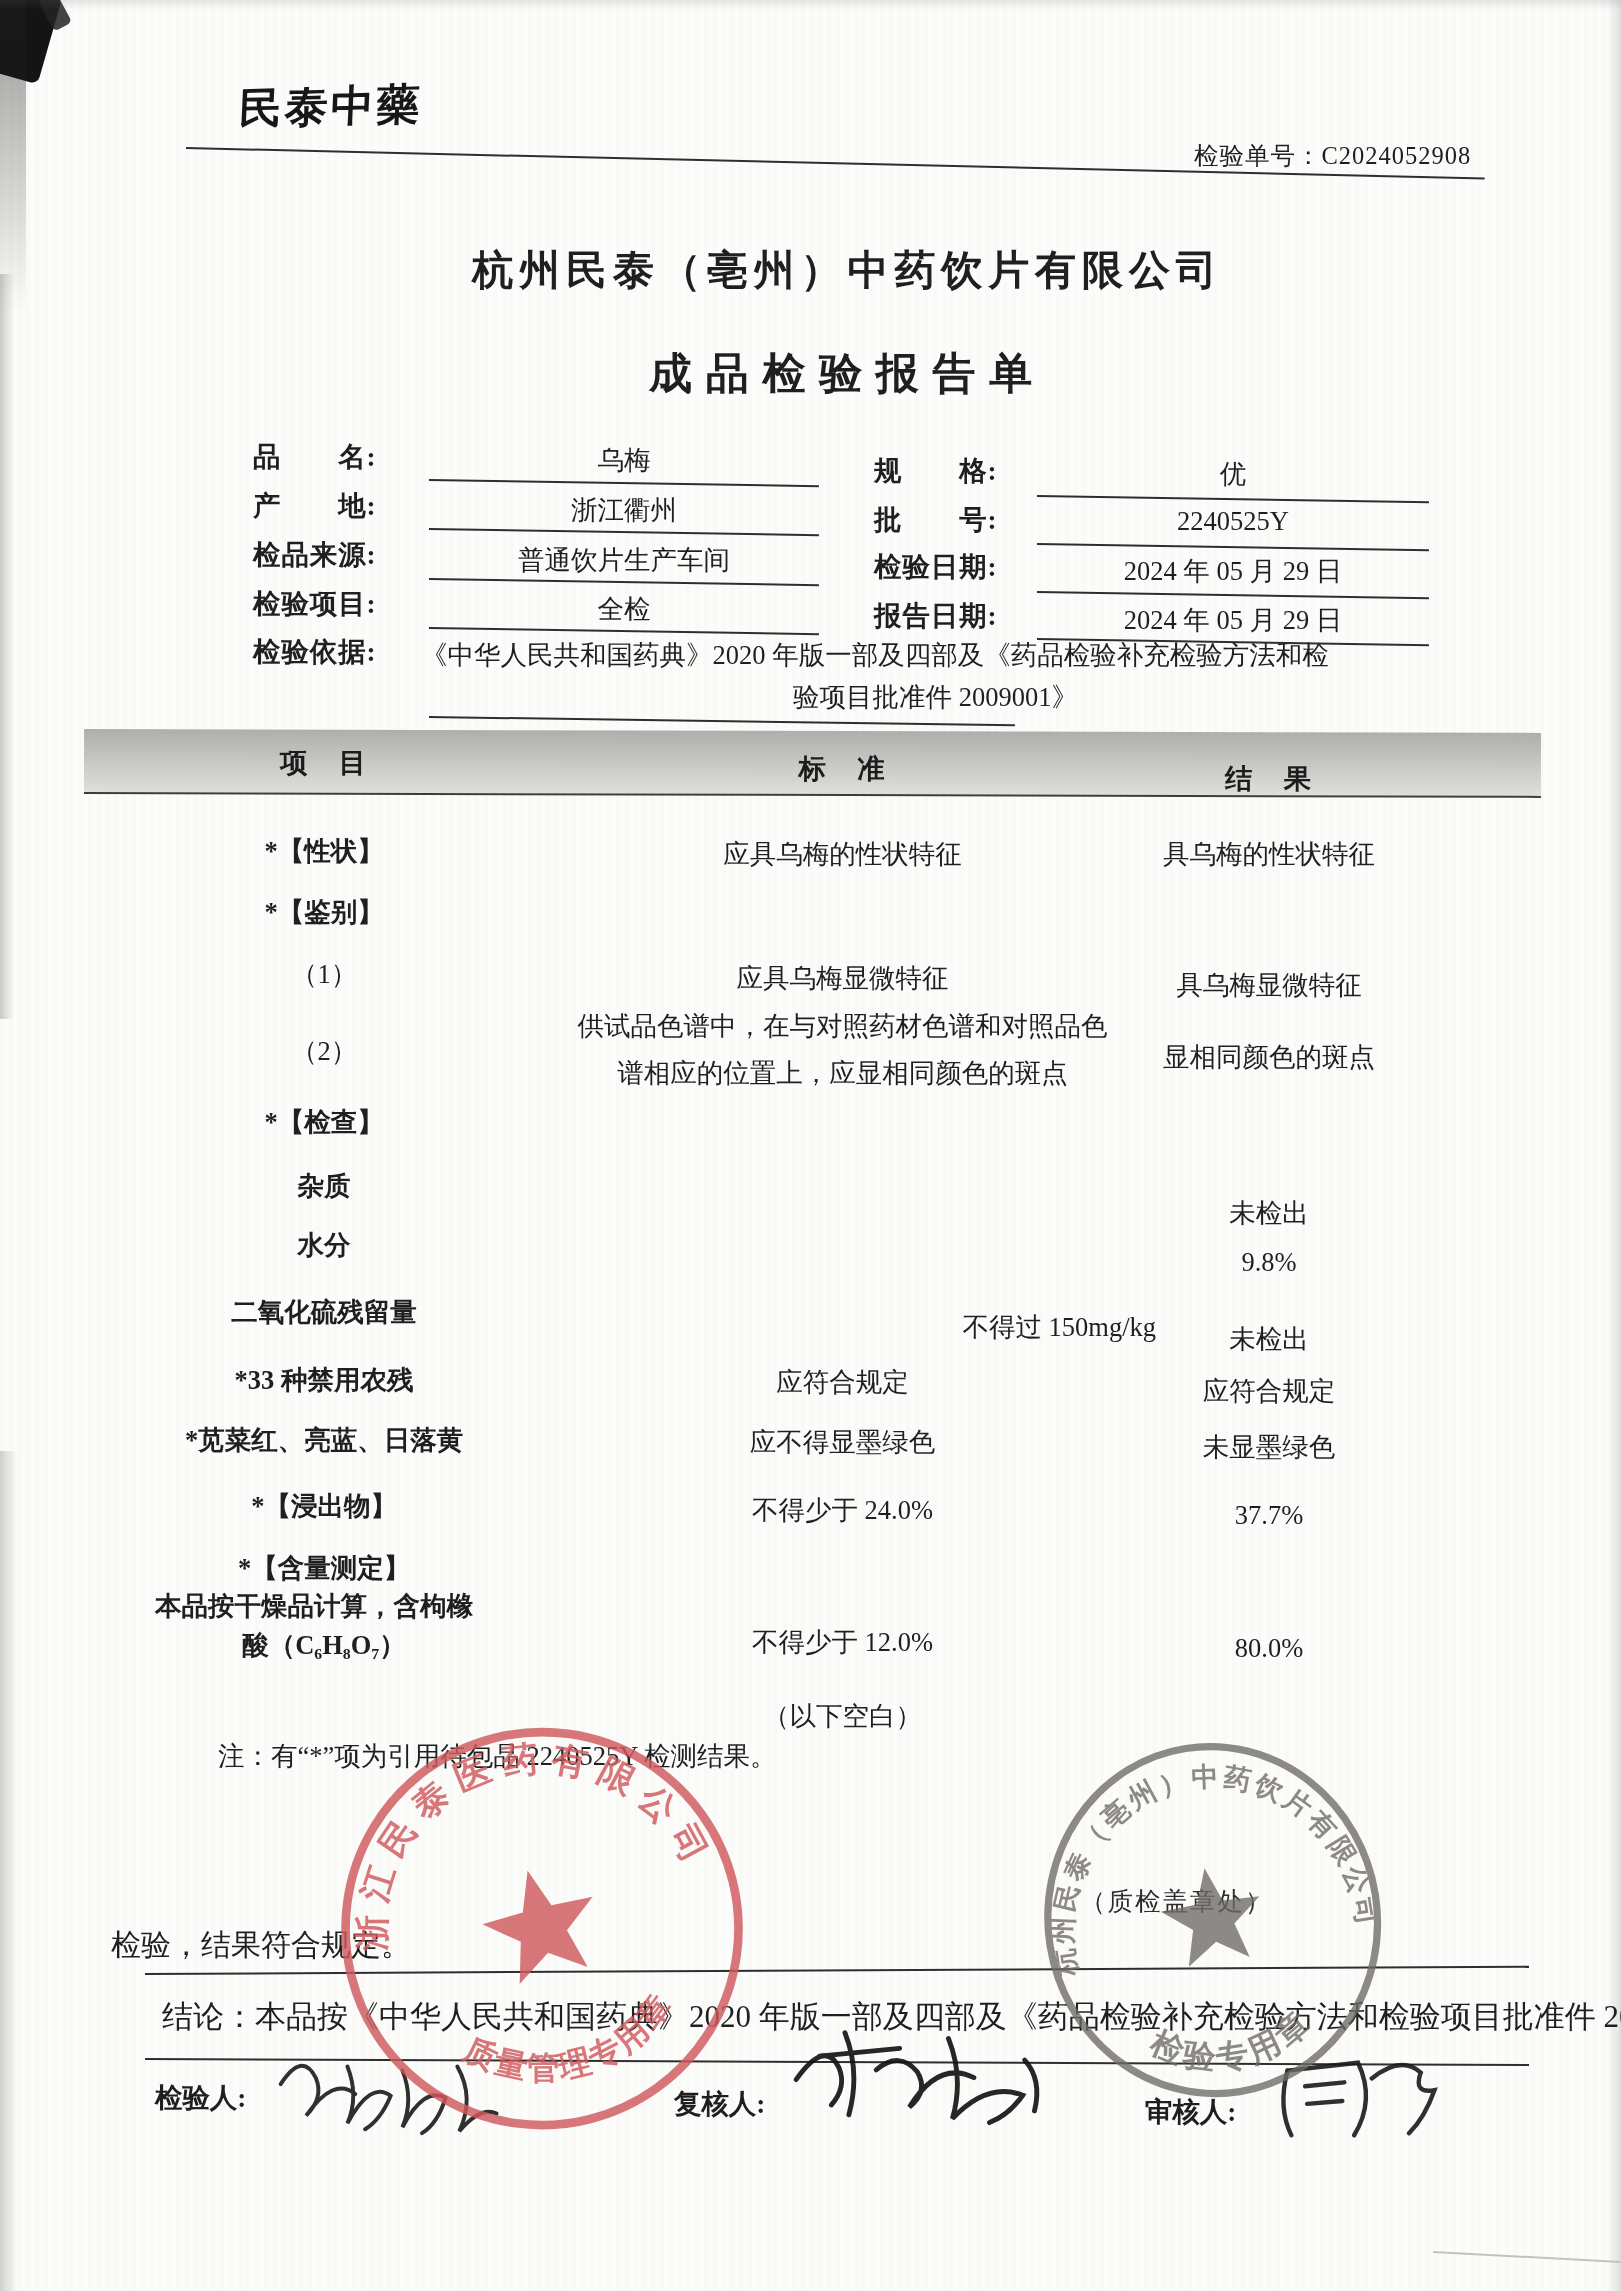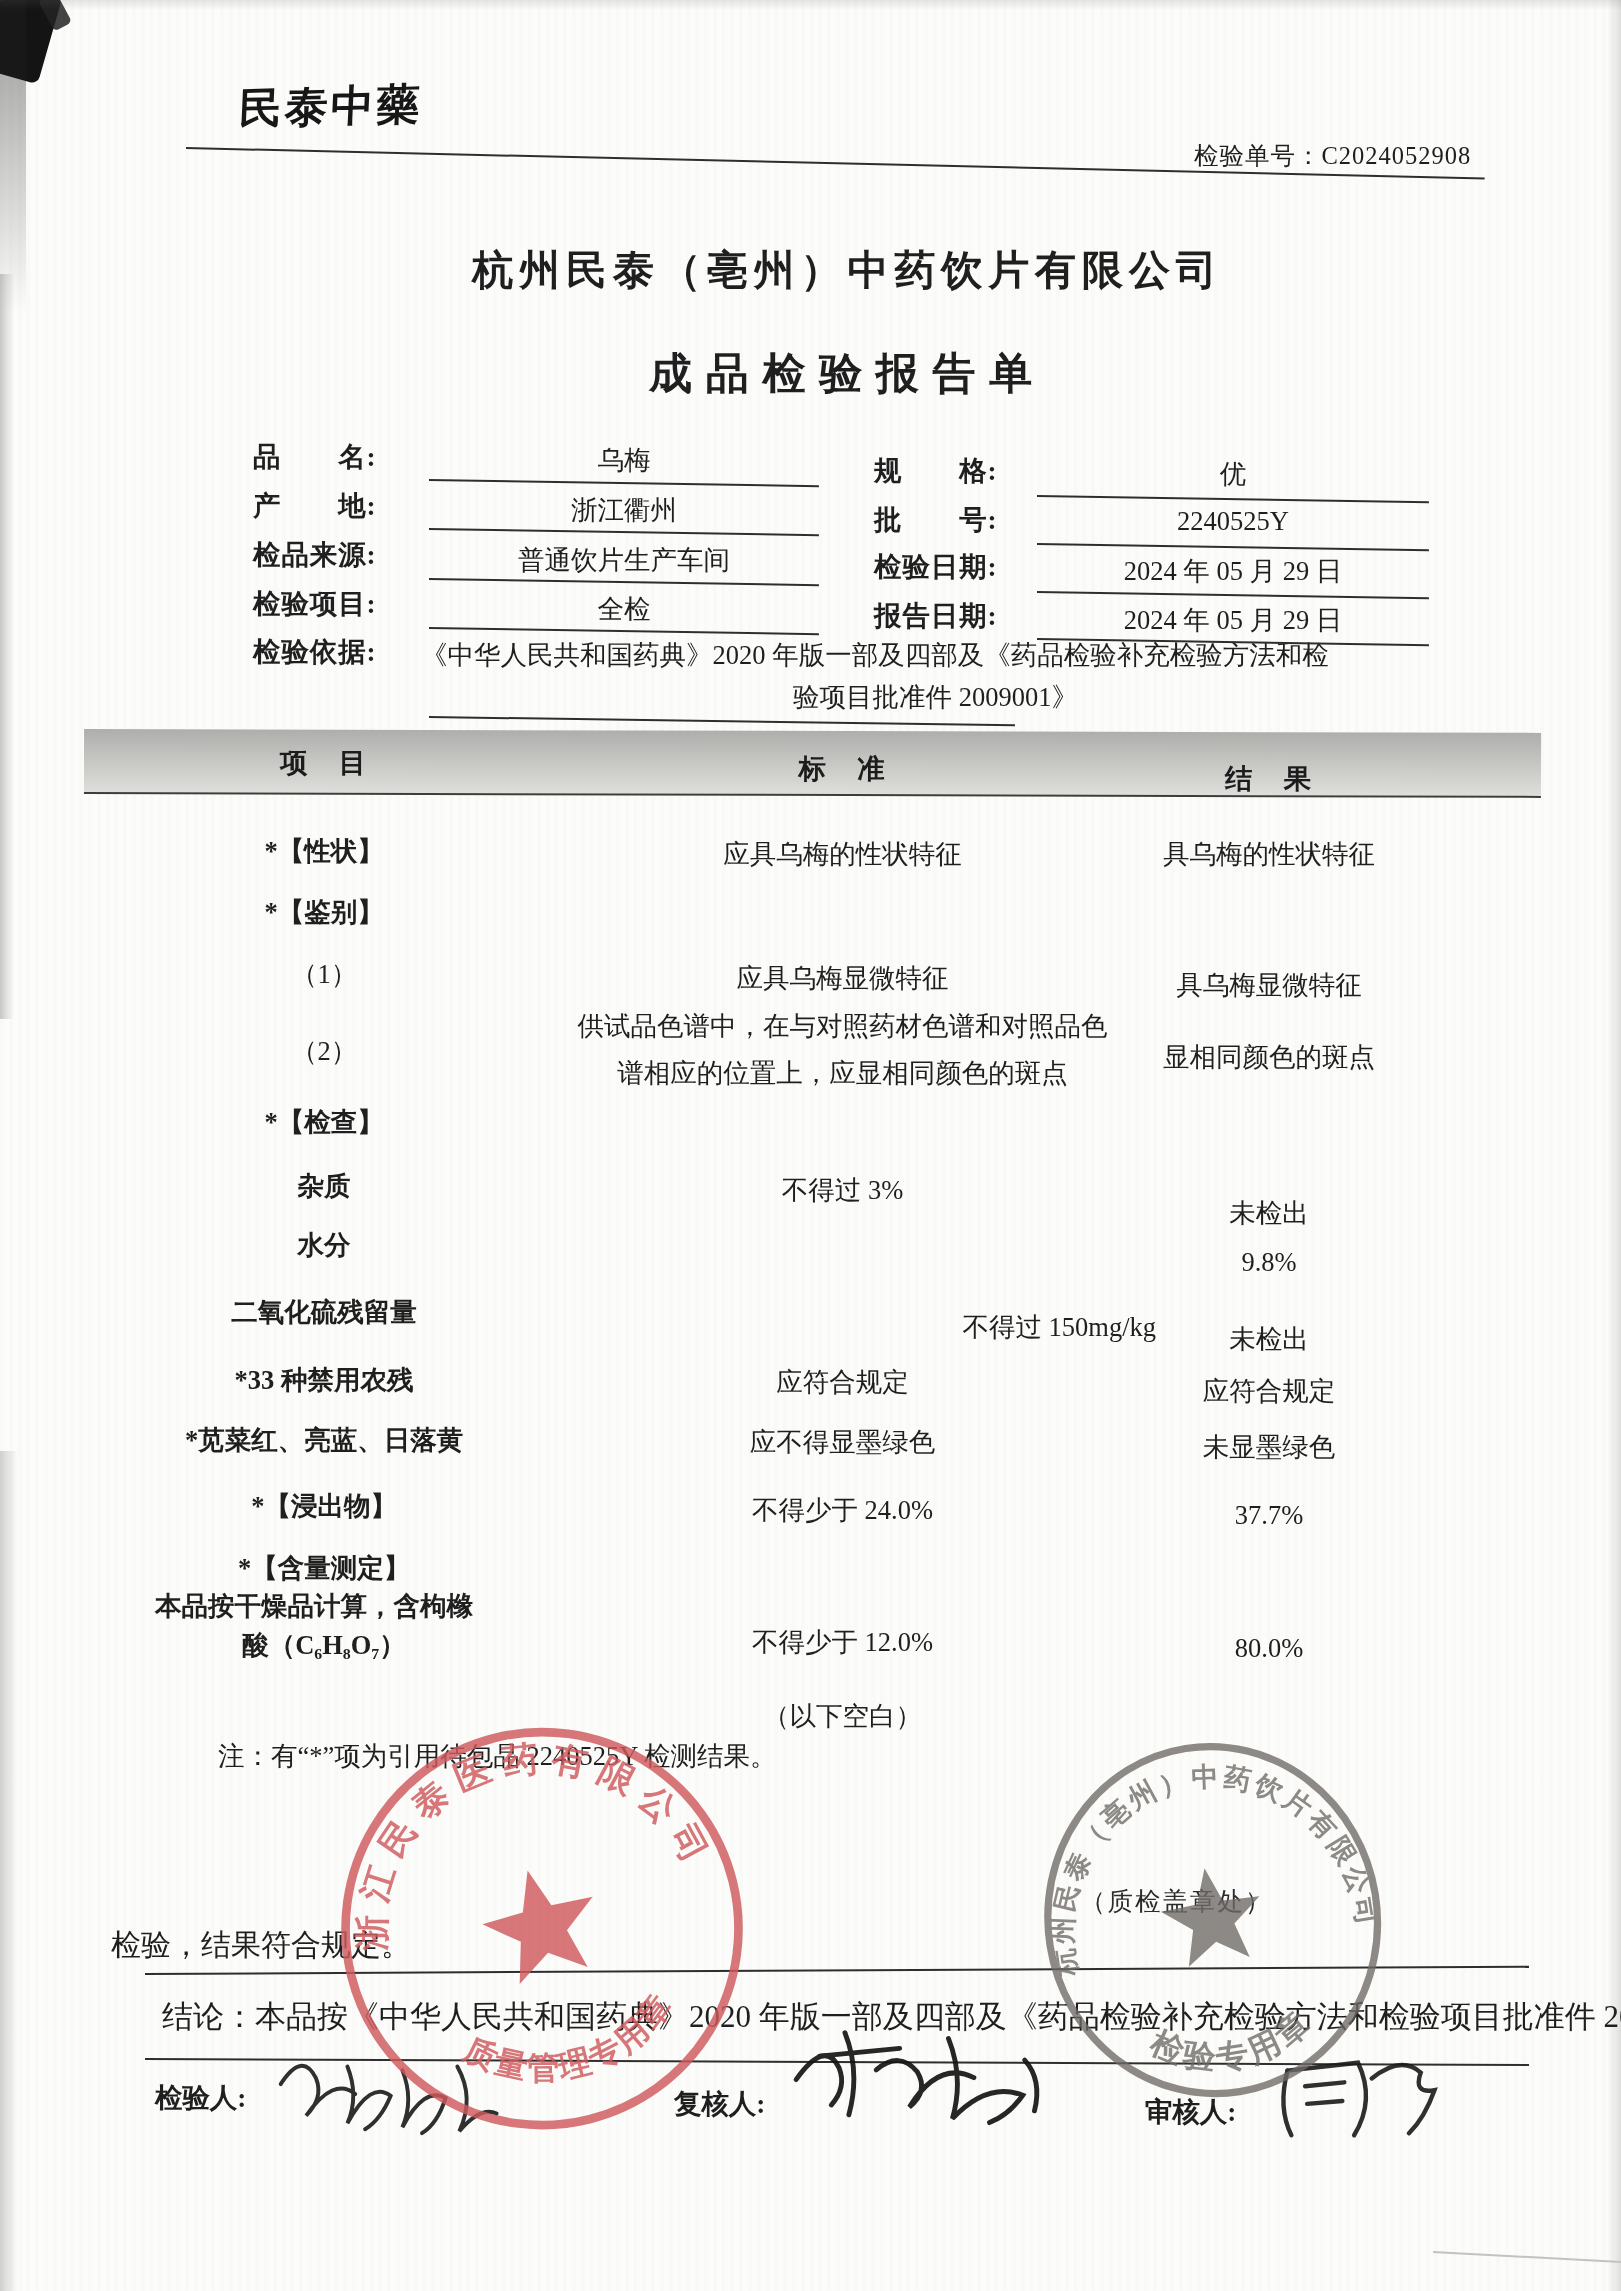--- a/index.html
+++ b/index.html
@@ -124,21 +124,20 @@
   <div class="cell col-res" style="top:967px;">具乌梅显微特征</div>
 
   <div class="cell col-std" style="top:1008px;">供试品色谱中，在与对照药材色谱和对照品色</div>
   <div class="cell col-item" style="top:1033px;font-weight:normal;">（2）</div>
   <div class="cell col-std" style="top:1055px;">谱相应的位置上，应显相同颜色的斑点</div>
   <div class="cell col-res" style="top:1039px;">显相同颜色的斑点</div>
 
   <div class="cell col-item" style="top:1104px;">*【检查】</div>
 
   <div class="cell col-item" style="top:1168px;">杂质</div>
-  <div class="cell col-std" style="top:1172px;">不得过 3%</div>
   <div class="cell col-res" style="top:1195px;">未检出</div>
 
   <div class="cell col-item" style="top:1227px;">水分</div>
   <div class="cell col-res" style="top:1247px;">9.8%</div>
 
   <div class="cell col-item" style="top:1294px;">二氧化硫残留量</div>
   <div class="cell col-std" style="top:1309px;text-align:right;">不得过 150mg/kg</div>
   <div class="cell col-res" style="top:1321px;">未检出</div>
 
   <div class="cell col-item" style="top:1362px;">*33 种禁用农残</div>

